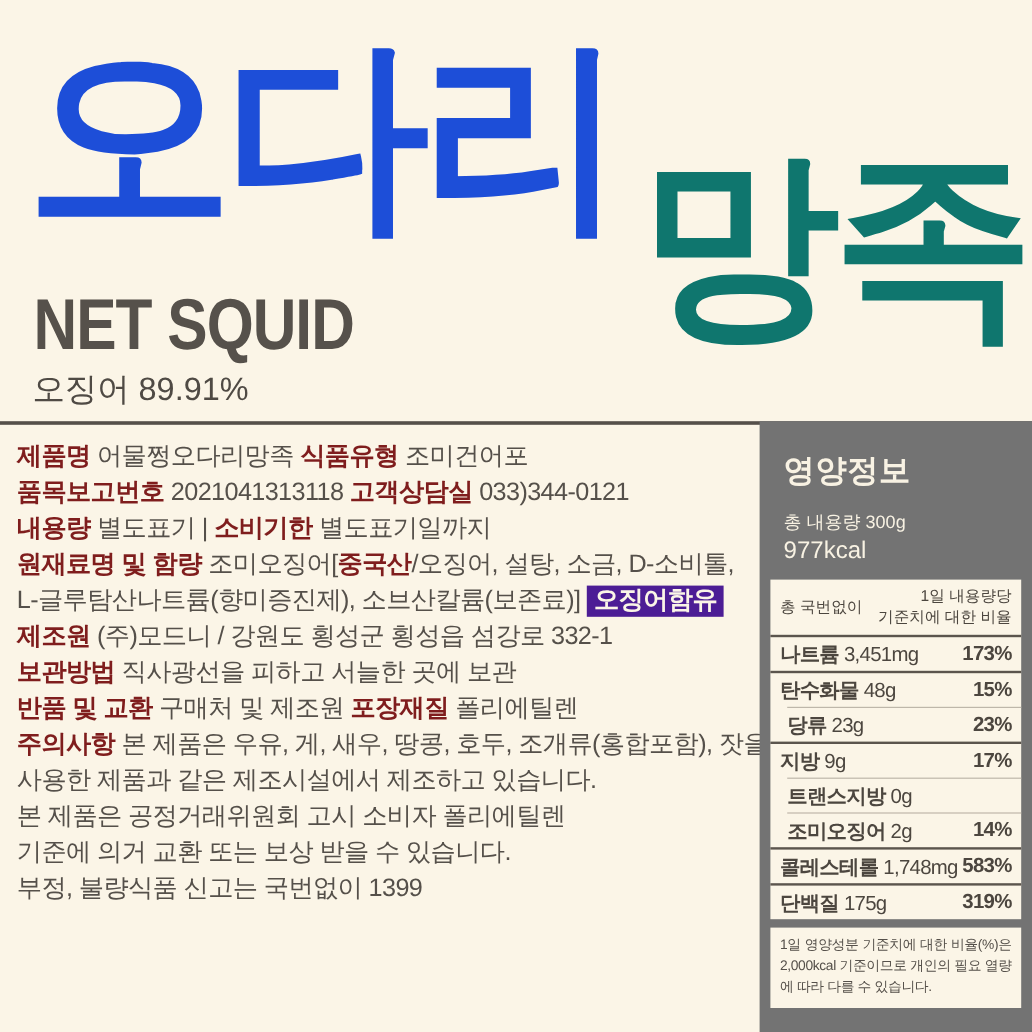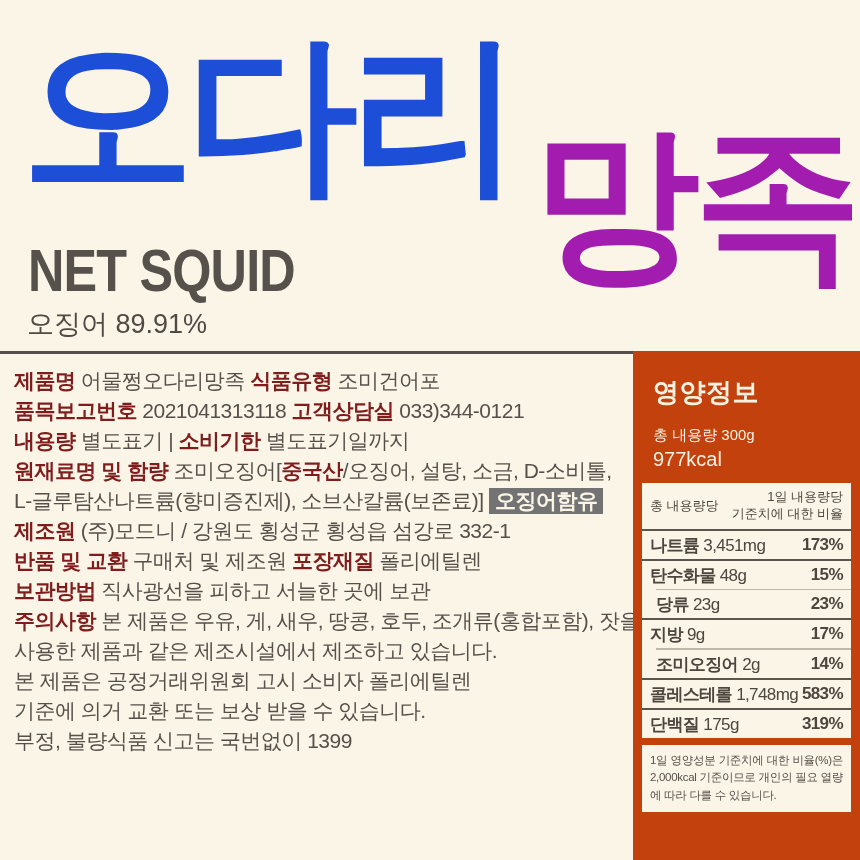--- a/index.html
+++ b/index.html
@@ -10,21 +10,21 @@
   }
   
   .title-main{
     position:absolute;left:22px;top:6px;
     font-size:172px;line-height:215px;font-weight:700;
     letter-spacing:-8px;color:#1d4ed8;white-space:nowrap;
   }
   .title-sub{
     position:absolute;left:532px;top:98px;
     font-size:168px;line-height:210px;font-weight:700;
-    letter-spacing:-6px;color:#a21caf;white-space:nowrap;
+    letter-spacing:-6px;color:#0f766e;white-space:nowrap;
   }
   .title-en{
     position:absolute;left:28px;top:236px;
     font-size:60px;font-weight:700;letter-spacing:-1px;
     transform:scaleX(0.84);transform-origin:left center;
     color:#56514b;white-space:nowrap;
   }
   .content-note{
     position:absolute;left:27px;top:306px;
     font-size:27px;color:#4f4a44;white-space:nowrap;
@@ -35,27 +35,27 @@
   }
   
   .info-block{
     position:absolute;left:14px;top:366px;width:616px;
     font-size:21px;line-height:30px;color:#55504a;
     letter-spacing:-0.5px;
   }
   .info-line{white-space:nowrap;}
   .info-line .b{font-weight:700;color:#7f1d1d;}
   .info-line .hl{
-    background:#737373;color:#fbf5e7;font-weight:700;
+    background:#4c1d95;color:#fbf5e7;font-weight:700;
     padding:1px 6px 2px 6px;
   }
   
   .nutri-panel{
     position:absolute;left:633px;top:351px;width:227px;height:509px;
-    background:#c2410c;color:#f8f2e3;box-sizing:border-box;
+    background:#737373;color:#f8f2e3;box-sizing:border-box;
     padding:0 9px;
   }
   .nutri-title{font-size:26px;font-weight:700;margin:24px 0 0 11px;letter-spacing:0.5px;}
   .nutri-total{font-size:15px;margin:16px 0 0 11px;}
   .nutri-kcal{font-size:20px;margin:3px 0 0 11px;}
   .nutri-table{
     background:#fbf5e7;color:#4c463f;margin-top:12px;
     box-sizing:border-box;
   }
   .nhead{
@@ -93,37 +93,37 @@
 
   <div class="divider"></div>
 
   <div class="info-block">
       <div class="info-line"><span class="b">제품명</span><span> 어물쩡오다리망족 </span><span class="b">식품유형</span><span> 조미건어포</span></div>
       <div class="info-line"><span class="b">품목보고번호</span><span> 2021041313118 </span><span class="b">고객상담실</span><span> 033)344-0121</span></div>
       <div class="info-line"><span class="b">내용량</span><span> 별도표기 | </span><span class="b">소비기한</span><span> 별도표기일까지</span></div>
       <div class="info-line"><span class="b">원재료명 및 함량</span><span> 조미오징어[</span><span class="b">중국산</span><span>/오징어, 설탕, 소금, D-소비톨,</span></div>
       <div class="info-line"><span>L-글루탐산나트륨(향미증진제), 소브산칼륨(보존료)] </span><span class="hl">오징어함유</span></div>
       <div class="info-line"><span class="b">제조원</span><span> (주)모드니 / 강원도 횡성군 횡성읍 섬강로 332-1</span></div>
+      <div class="info-line"><span class="b">보관방법</span><span> 직사광선을 피하고 서늘한 곳에 보관</span></div>
       <div class="info-line"><span class="b">반품 및 교환</span><span> 구매처 및 제조원 </span><span class="b">포장재질</span><span> 폴리에틸렌</span></div>
-      <div class="info-line"><span class="b">보관방법</span><span> 직사광선을 피하고 서늘한 곳에 보관</span></div>
       <div class="info-line"><span class="b">주의사항</span><span> 본 제품은 우유, 게, 새우, 땅콩, 호두, 조개류(홍합포함), 잣을</span></div>
       <div class="info-line"><span>사용한 제품과 같은 제조시설에서 제조하고 있습니다.</span></div>
       <div class="info-line"><span>본 제품은 공정거래위원회 고시 소비자 폴리에틸렌</span></div>
       <div class="info-line"><span>기준에 의거 교환 또는 보상 받을 수 있습니다.</span></div>
       <div class="info-line"><span>부정, 불량식품 신고는 국번없이 1399</span></div>
     </div>
 
   <div class="nutri-panel">
     <div class="nutri-title">영양정보</div>
     <div class="nutri-total">총 내용량 300g</div>
     <div class="nutri-kcal">977kcal</div>
 
     <div class="nutri-table">
       <div class="nhead">
-        <span class="nhead-left">총 내용량당</span>
+        <span class="nhead-left">총 국번없이</span>
         <span class="nhead-right">
           <span>1일 내용량당</span><br>
           <span>기준치에 대한 비율</span>
         </span>
       </div>
       <div class="sep major"></div>
       <div>
           <div class="nrow">
             <span><span class="nname">나트륨 </span><span class="namt">3,451mg</span></span>
             <span class="npct">173%</span>
@@ -137,20 +137,24 @@
           <div class="nrow sub">
             <span><span class="nname">당류 </span><span class="namt">23g</span></span>
             <span class="npct">23%</span>
           </div>
           <div class="sep major"></div>
           <div class="nrow">
             <span><span class="nname">지방 </span><span class="namt">9g</span></span>
             <span class="npct">17%</span>
           </div>
           <div class="sep minor"></div>
+          <div class="nrow sub">
+            <span><span class="nname">트랜스지방 </span><span class="namt">0g</span></span>
+            <span class="npct"></span>
+          </div>
           <div class="sep minor"></div>
           <div class="nrow sub">
             <span><span class="nname">조미오징어 </span><span class="namt">2g</span></span>
             <span class="npct">14%</span>
           </div>
           <div class="sep major"></div>
           <div class="nrow">
             <span><span class="nname">콜레스테롤 </span><span class="namt">1,748mg</span></span>
             <span class="npct">583%</span>
           </div>

